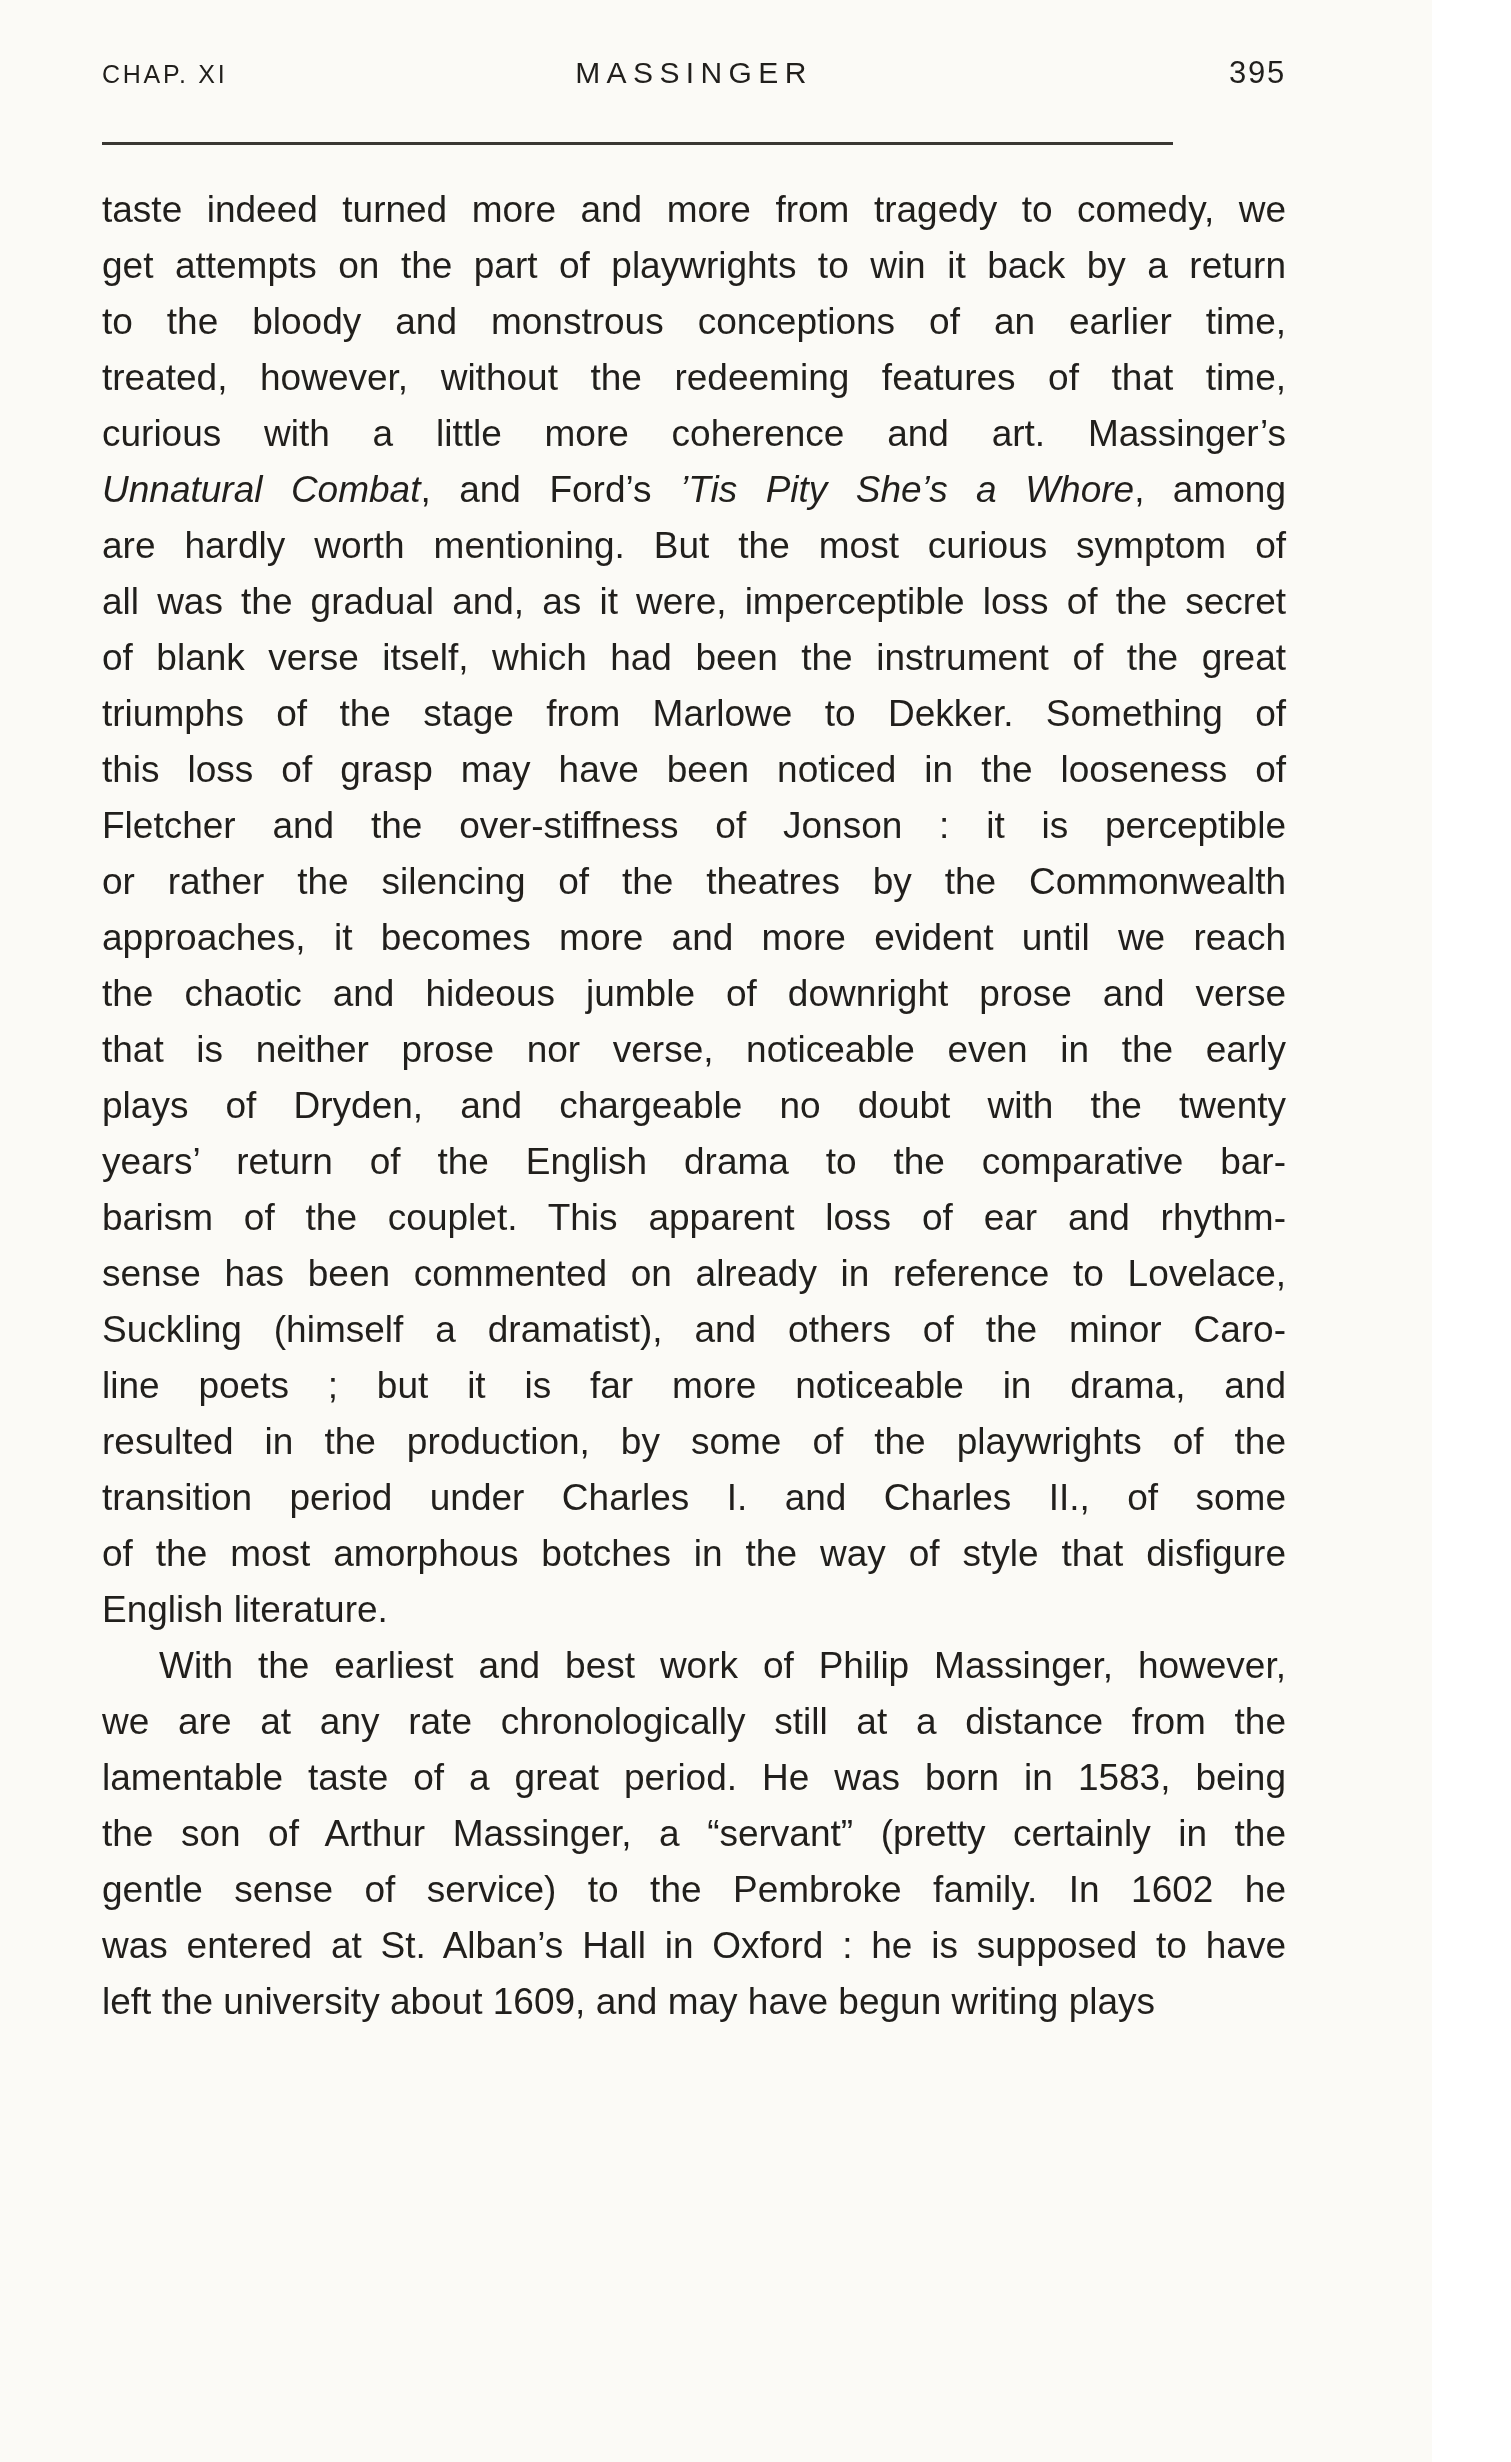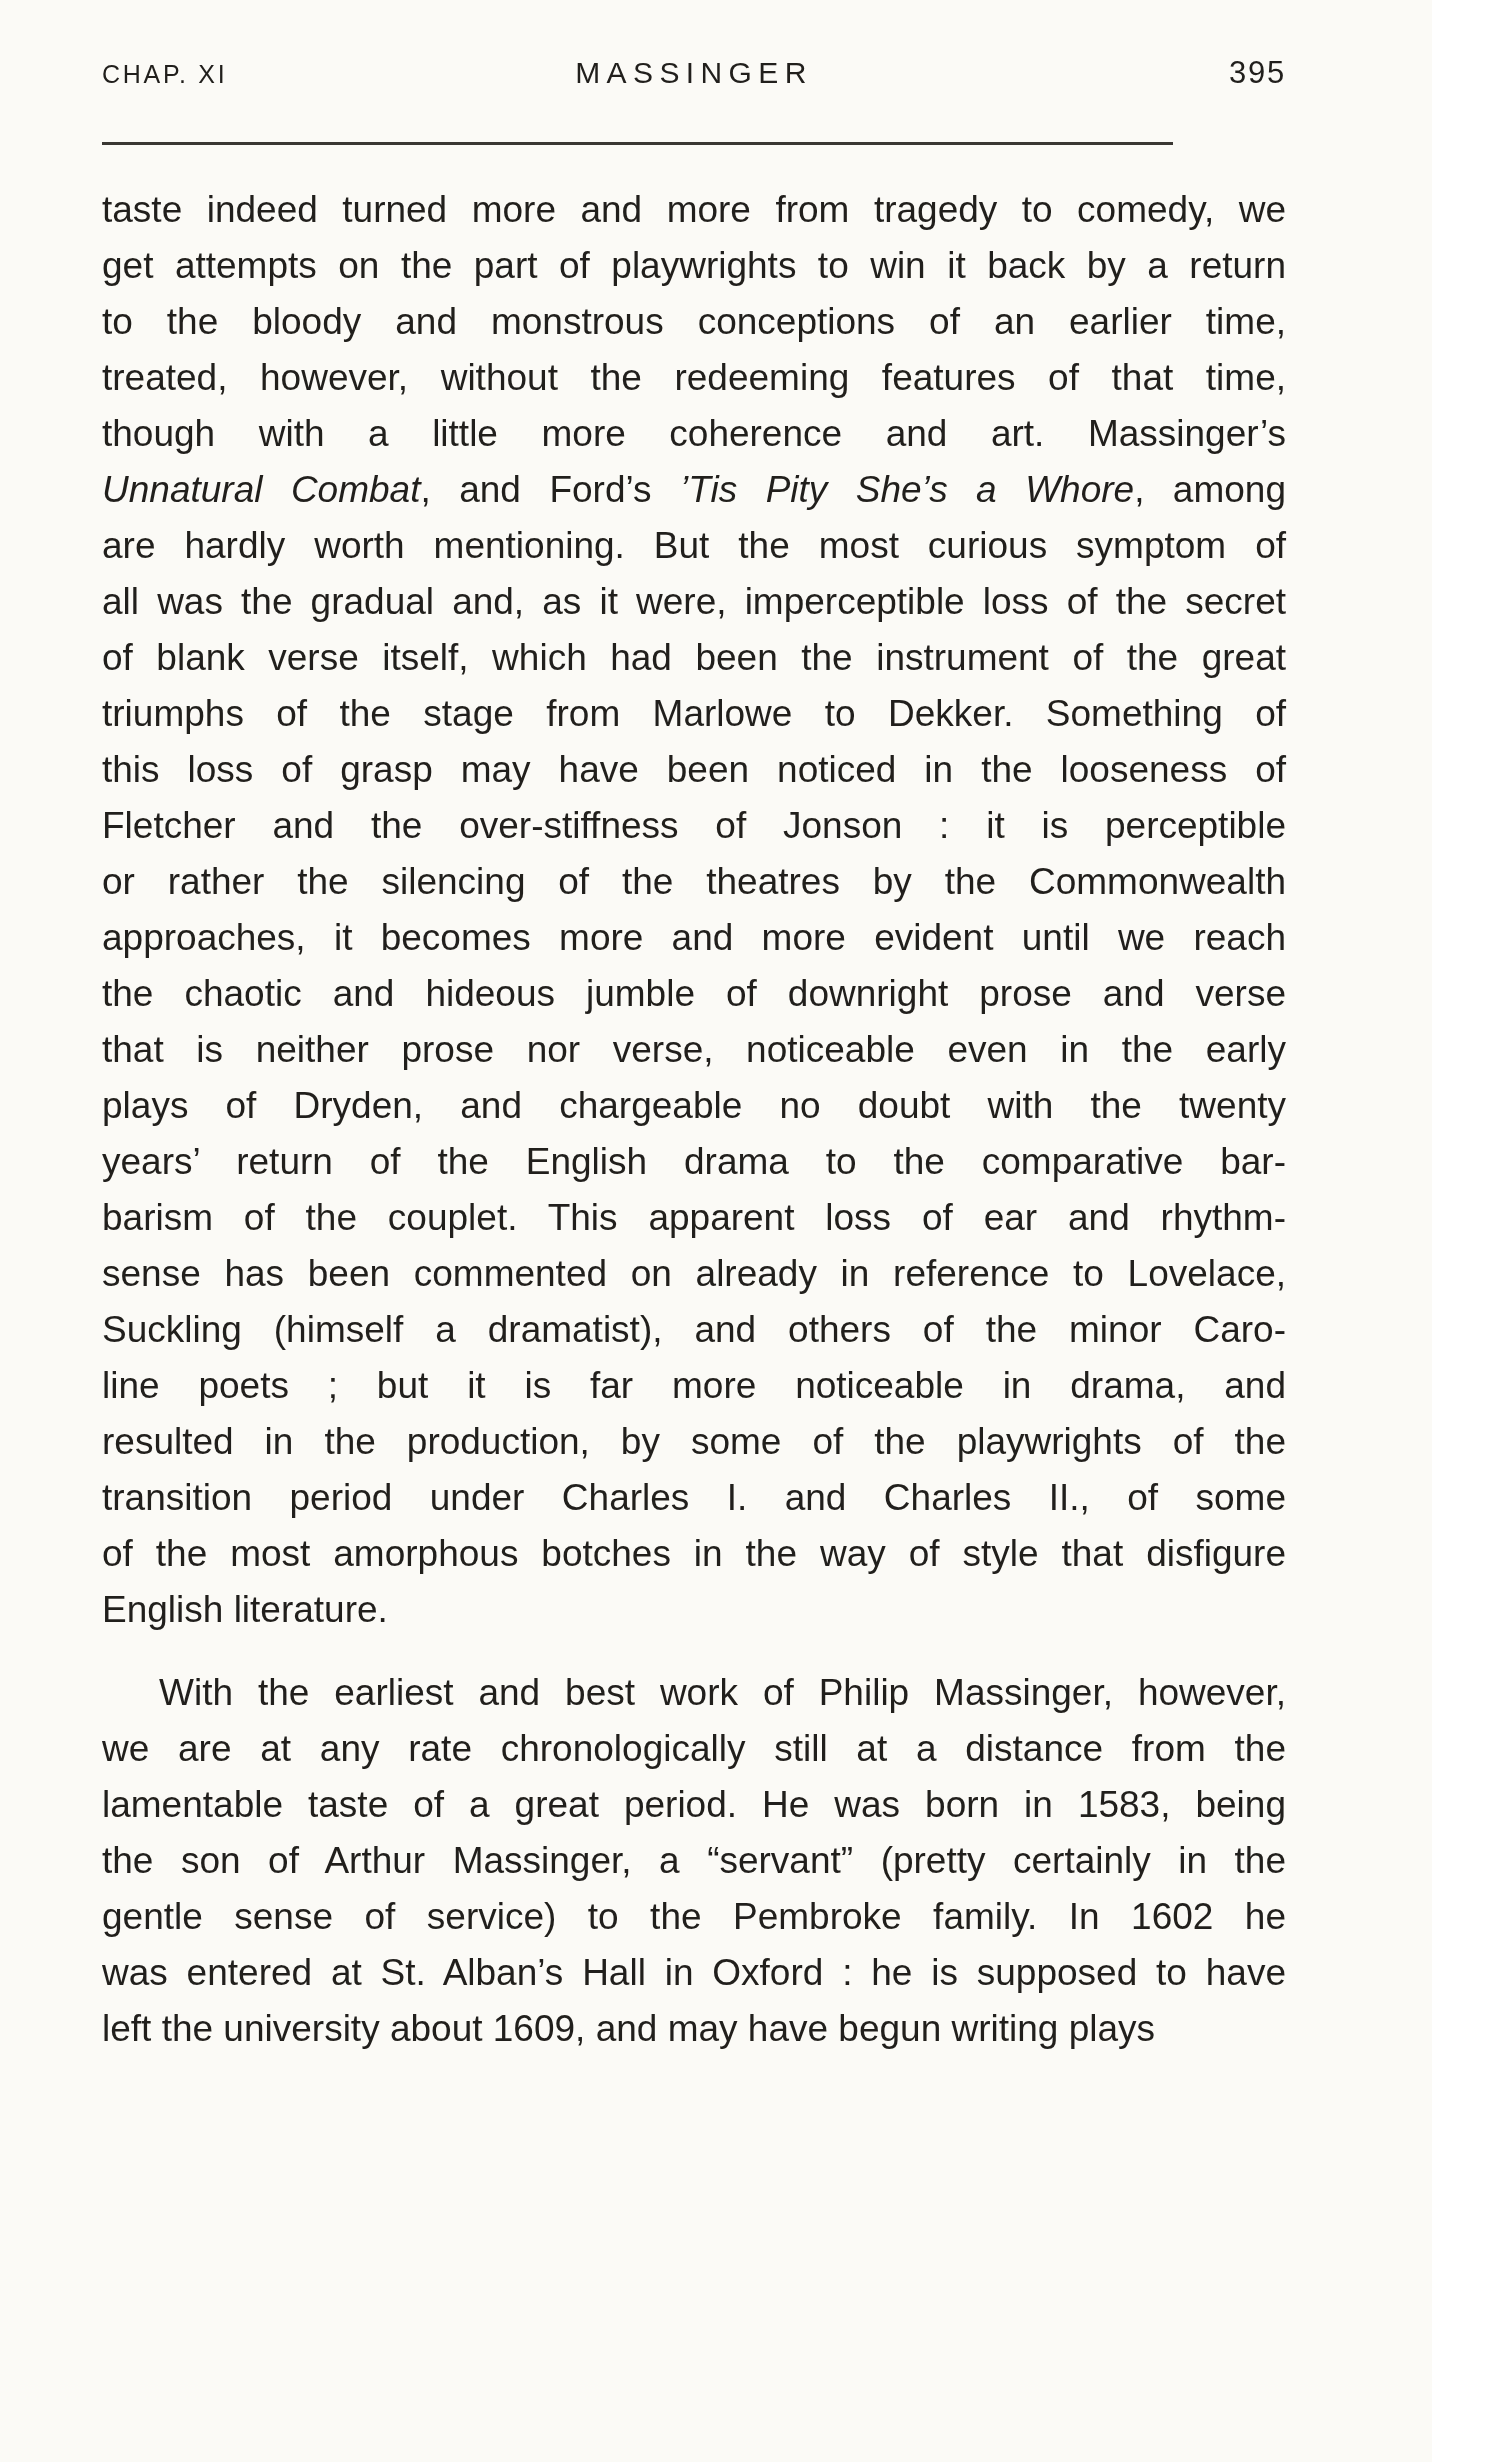--- a/index.html
+++ b/index.html
@@ -56,41 +56,40 @@
     text-align: justify;
     text-align-last: justify;
     white-space: normal;
   }
   .line.last {
     text-align: justify;
     text-align-last: left;
   }
   .line.indent {
     text-indent: 57px;
-    margin-top: 27px;
   }
   .italic { font-style: italic; }
 </style>
 </head>
 <body>
 
 <div class="page" style="--ink: #211f1c; --paper: #fbfaf6;">
   <div class="running-header">
     <span class="chap">CHAP. XI</span>
     <span class="title">MASSINGER</span>
     <span class="pagenum">395</span>
   </div>
   <div class="rule"></div>
   <div class="body-text">
       <div class="paragraph">
         <div class="line"><span>taste indeed turned more and more from tragedy to comedy, we</span></div>
         <div class="line"><span>get attempts on the part of playwrights to win it back by a return</span></div>
         <div class="line"><span>to the bloody and monstrous conceptions of an earlier time,</span></div>
         <div class="line"><span>treated, however, without the redeeming features of that time,</span></div>
-        <div class="line"><span>though with a little more coherence and art. Massinger’s</span></div>
+        <div class="line"><span>curious with a little more coherence and art. Massinger’s</span></div>
         <div class="line"><span class="italic">Unnatural Combat</span><span>, and Ford’s </span><span class="italic">’Tis Pity She’s a Whore</span><span>, among</span></div>
         <div class="line"><span>are hardly worth mentioning. But the most curious symptom of</span></div>
         <div class="line"><span>all was the gradual and, as it were, imperceptible loss of the secret</span></div>
         <div class="line"><span>of blank verse itself, which had been the instrument of the great</span></div>
         <div class="line"><span>triumphs of the stage from Marlowe to Dekker. Something of</span></div>
         <div class="line"><span>this loss of grasp may have been noticed in the looseness of</span></div>
         <div class="line"><span>Fletcher and the over-stiffness of Jonson : it is perceptible</span></div>
         <div class="line"><span>or rather the silencing of the theatres by the Commonwealth</span></div>
         <div class="line"><span>approaches, it becomes more and more evident until we reach</span></div>
         <div class="line"><span>the chaotic and hideous jumble of downright prose and verse</span></div>

